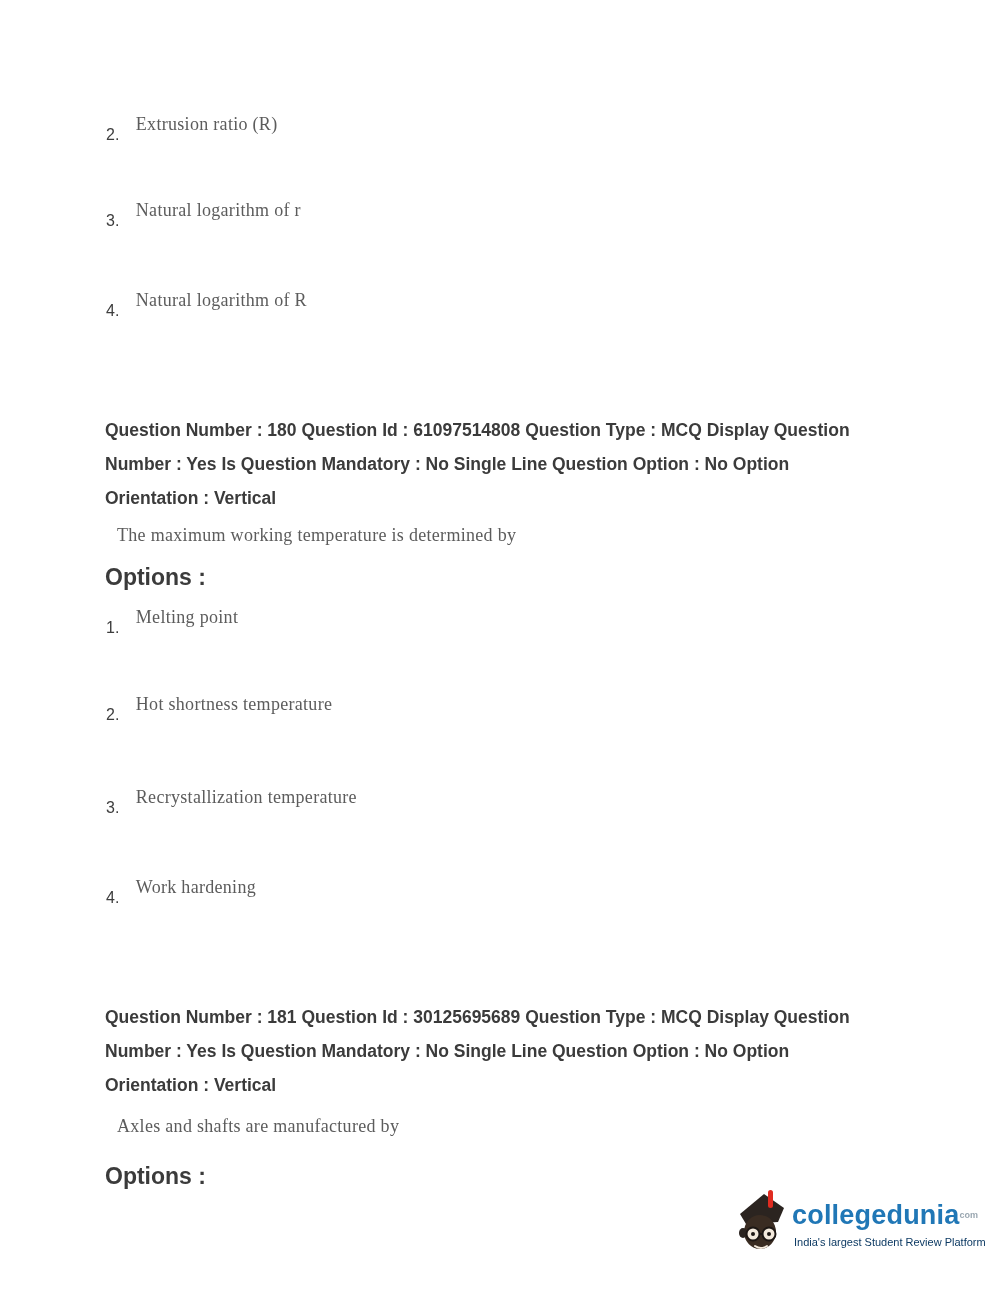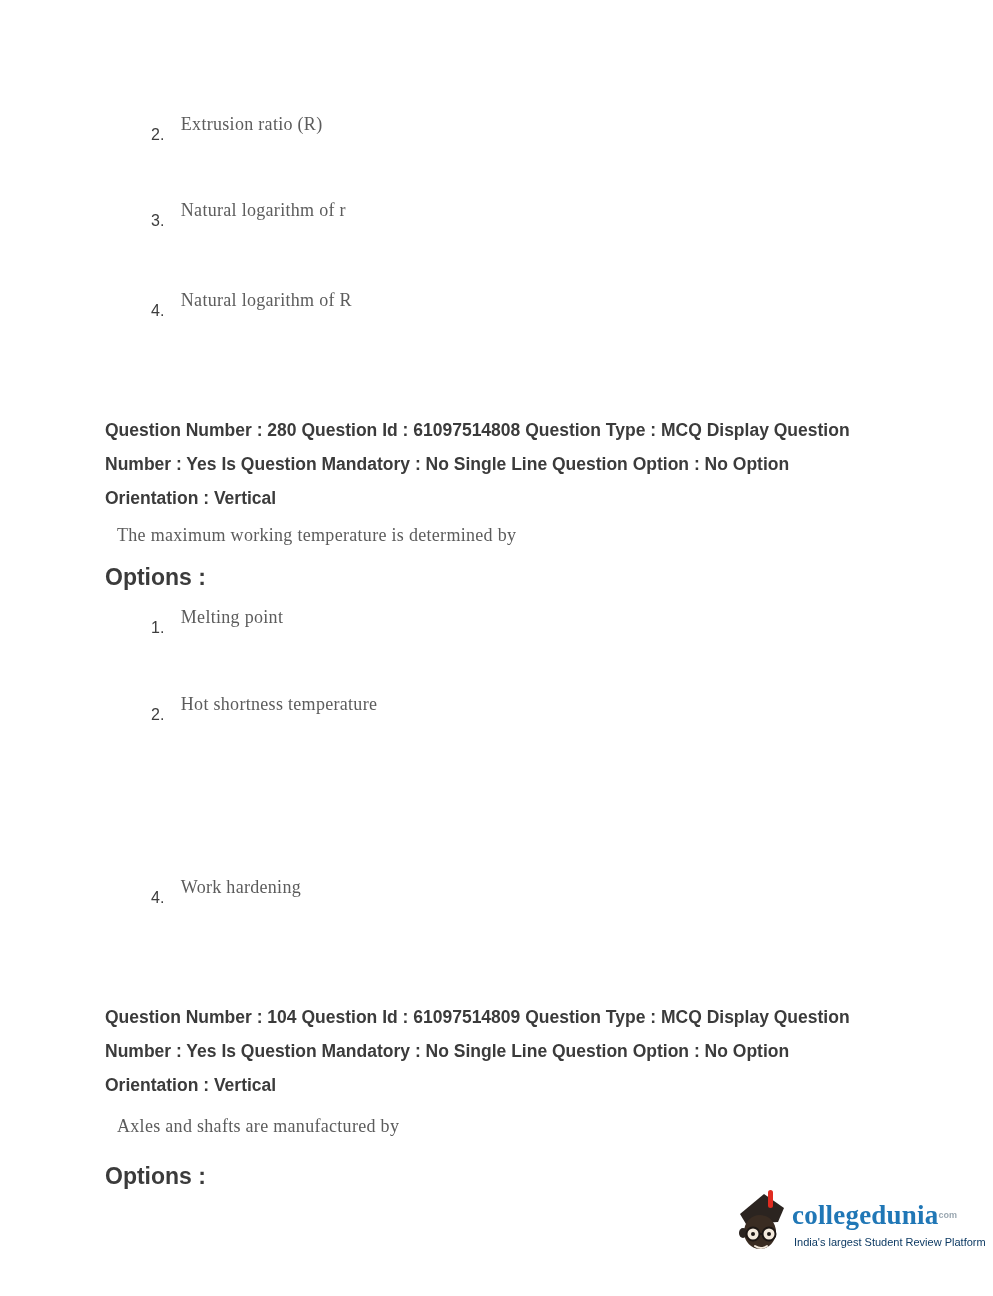--- a/index.html
+++ b/index.html
@@ -5,21 +5,21 @@
   * { margin: 0; padding: 0; box-sizing: border-box; }
   html, body { background: #ffffff; }
   .page {
     position: relative;
     width: 993px;
     height: 1296px;
     background: #ffffff;
     font-family: "Liberation Sans", sans-serif;
     overflow: hidden;
   }
-  .option-row { position: absolute; left: 106px; white-space: nowrap; margin-left: 45px; }
+  .option-row { position: absolute; left: 106px; white-space: nowrap; }
   .opt-num {
     display: inline-block;
     font-family: "Liberation Sans", sans-serif;
     font-size: 16px;
     color: #3d3d3d;
   }
   .opt-text {
     display: inline-block;
     margin-left: 12px;
     position: relative;
@@ -71,21 +71,21 @@
     width: 50px;
     height: 72px;
   }
   .logo-textblock {
     position: absolute;
     left: 54px;
     top: 12px;
     white-space: nowrap;
   }
   .logo-brand {
-    font-family: Liberation Serif, serif;
+    font-family: Liberation Sans, sans-serif;
     font-size: 27px;
     font-weight: 700;
     color: #2077b6;
     letter-spacing: 0.2px;
   }
   .logo-tld {
     font-family: "Liberation Sans", sans-serif;
     font-size: 9px;
     font-weight: 700;
     color: #9aa7b1;
@@ -114,42 +114,46 @@
   <div class="option-row" style="top:210px">
     <span class="opt-num">3.</span>
     <span class="opt-text">Natural logarithm of r</span>
   </div>
   <div class="option-row" style="top:300px">
     <span class="opt-num">4.</span>
     <span class="opt-text">Natural logarithm of R</span>
   </div>
 
   <div class="q-header" style="top:413px">
-    <div>Question Number : 280 Question Id : 61097514808 Question Type : MCQ Display Question</div>
+    <div>Question Number : 180 Question Id : 61097514808 Question Type : MCQ Display Question</div>
     <div>Number : Yes Is Question Mandatory : No Single Line Question Option : No Option</div>
     <div>Orientation : Vertical</div>
   </div>
   <div class="q-text" style="top:525px">The maximum working temperature is determined by</div>
   <div class="options-label" style="top:564px">Options :</div>
 
   <div class="option-row" style="top:617px">
     <span class="opt-num">1.</span>
     <span class="opt-text">Melting point</span>
   </div>
   <div class="option-row" style="top:704px">
     <span class="opt-num">2.</span>
     <span class="opt-text">Hot shortness temperature</span>
   </div>
+  <div class="option-row" style="top:797px">
+    <span class="opt-num">3.</span>
+    <span class="opt-text">Recrystallization temperature</span>
+  </div>
   <div class="option-row" style="top:887px">
     <span class="opt-num">4.</span>
     <span class="opt-text">Work hardening</span>
   </div>
 
   <div class="q-header" style="top:1000px">
-    <div>Question Number : 104 Question Id : 61097514809 Question Type : MCQ Display Question</div>
+    <div>Question Number : 181 Question Id : 30125695689 Question Type : MCQ Display Question</div>
     <div>Number : Yes Is Question Mandatory : No Single Line Question Option : No Option</div>
     <div>Orientation : Vertical</div>
   </div>
   <div class="q-text" style="top:1116px">Axles and shafts are manufactured by</div>
   <div class="options-label" style="top:1163px">Options :</div>
 
   <div class="logo">
     <span class="logo-mascot">
       <svg width="50" height="72" viewBox="0 0 50 72" xmlns="http://www.w3.org/2000/svg">
 

